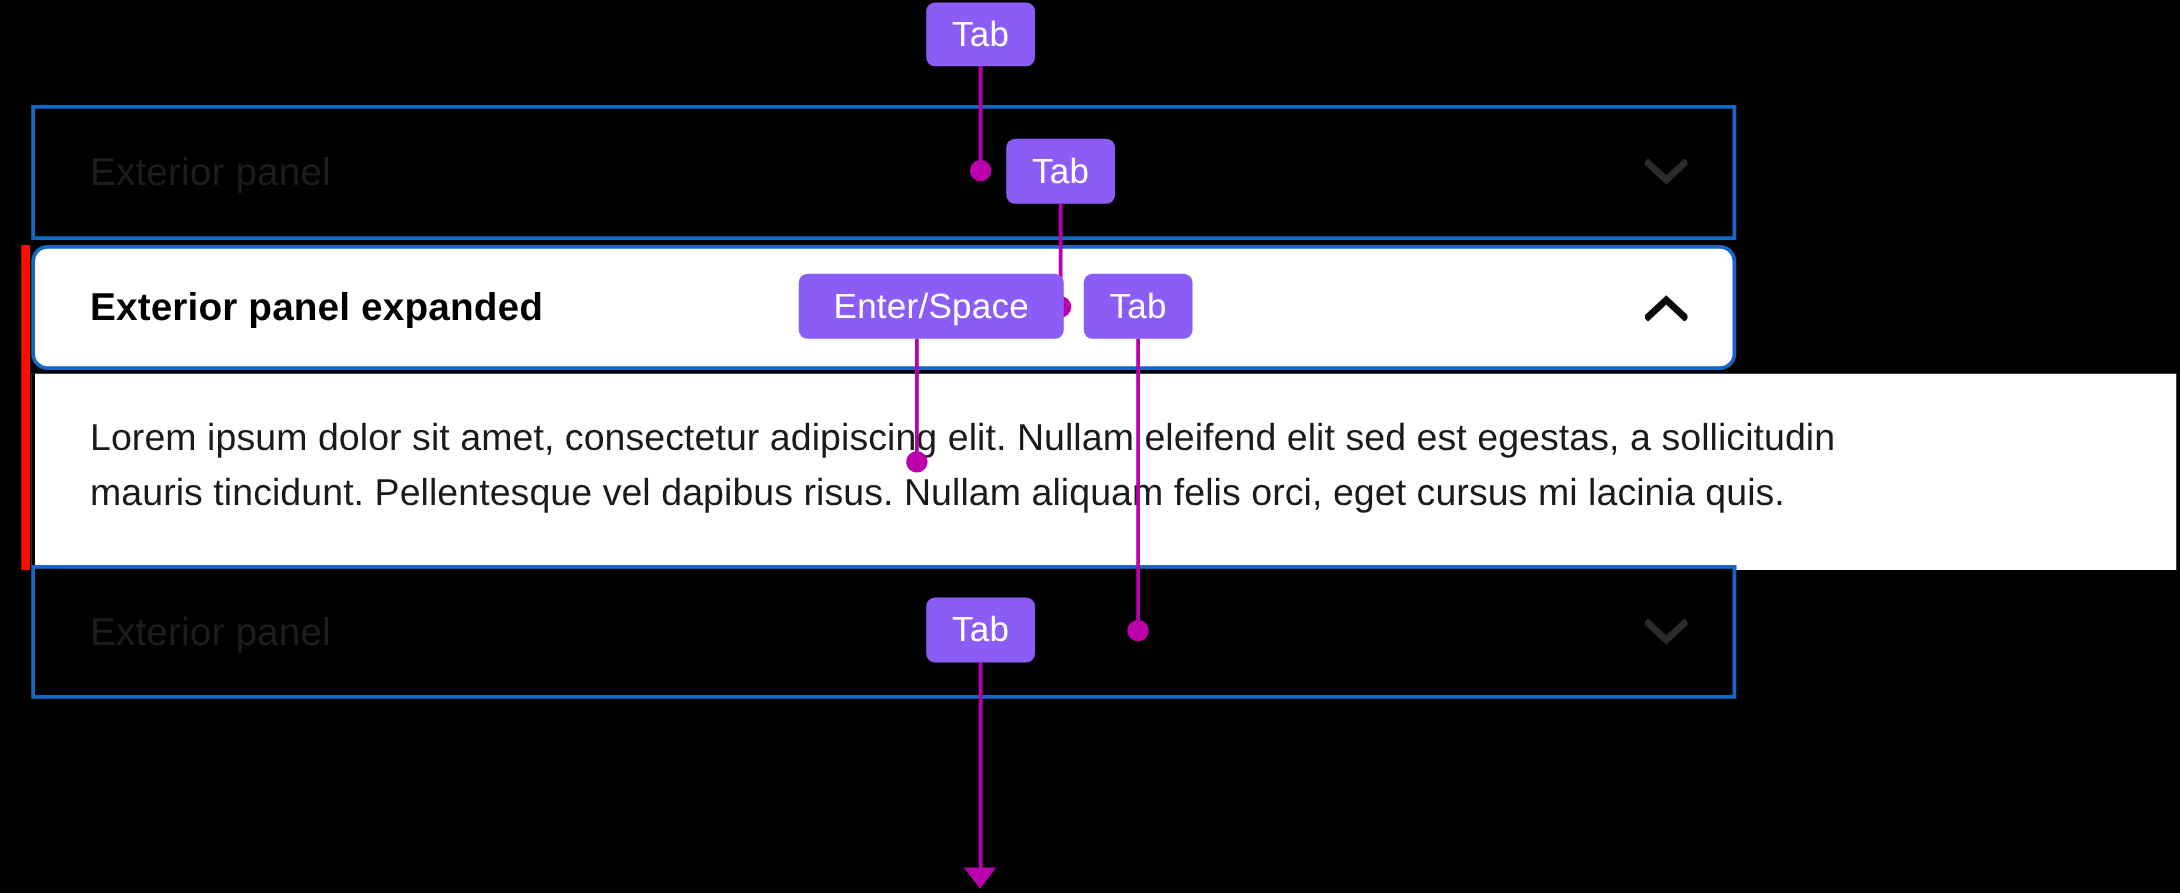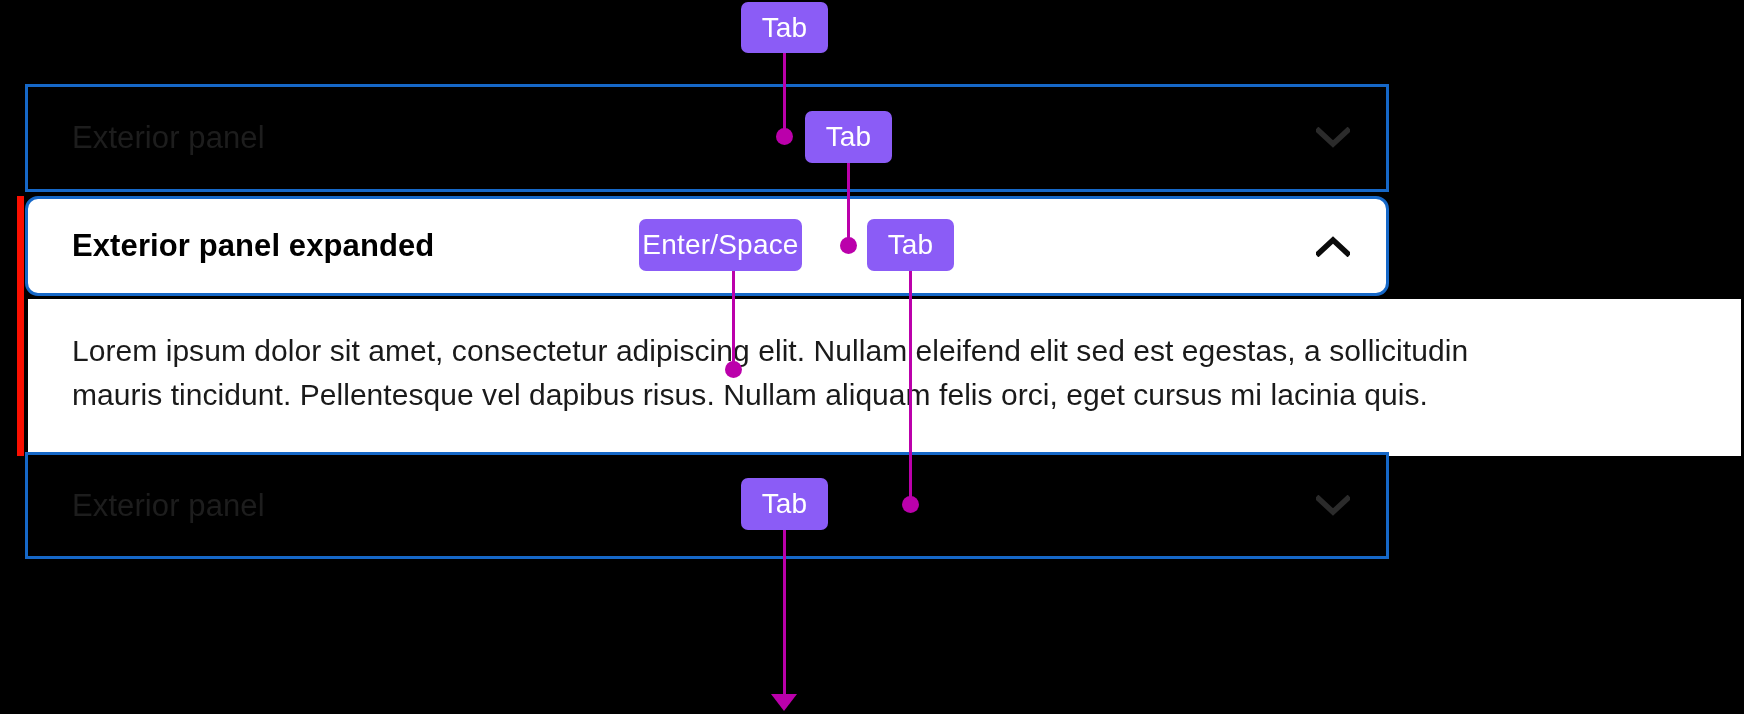--- a/index.html
+++ b/index.html
@@ -197,21 +197,21 @@
   <div id="annotations">
 
     <div class="badge" style="left:741px; top:2px; width:87px; height:51px;">Tab</div>
     <div class="connector" style="left:783px; top:53px; height:82px;"></div>
     <div class="dot" style="left:776px; top:128px;"></div>
 
     <div class="badge" style="left:805px; top:111px; width:87px; height:52px;">Tab</div>
     <div class="connector" style="left:847px; top:163px; height:82px;"></div>
     <div class="dot" style="left:840px; top:237px;"></div>
 
-    <div class="badge" style="left:639px; top:219px; width:163px; height:52px;">Enter/Space</div>
+    <div class="badge" style="left:639px; top:219px; width:212px; height:52px;">Enter/Space</div>
     <div class="connector" style="left:732px; top:271px; height:98px;"></div>
     <div class="dot" style="left:725px; top:361px;"></div>
 
     <div class="badge" style="left:867px; top:219px; width:87px; height:52px;">Tab</div>
     <div class="connector" style="left:909px; top:271px; height:237px;"></div>
     <div class="dot" style="left:902px; top:496px;"></div>
 
     <div class="badge" style="left:741px; top:478px; width:87px; height:52px;">Tab</div>
     <div class="connector" style="left:783px; top:530px; height:166px;"></div>
     <div class="arrowhead" style="left:771px; top:694px;"></div>

